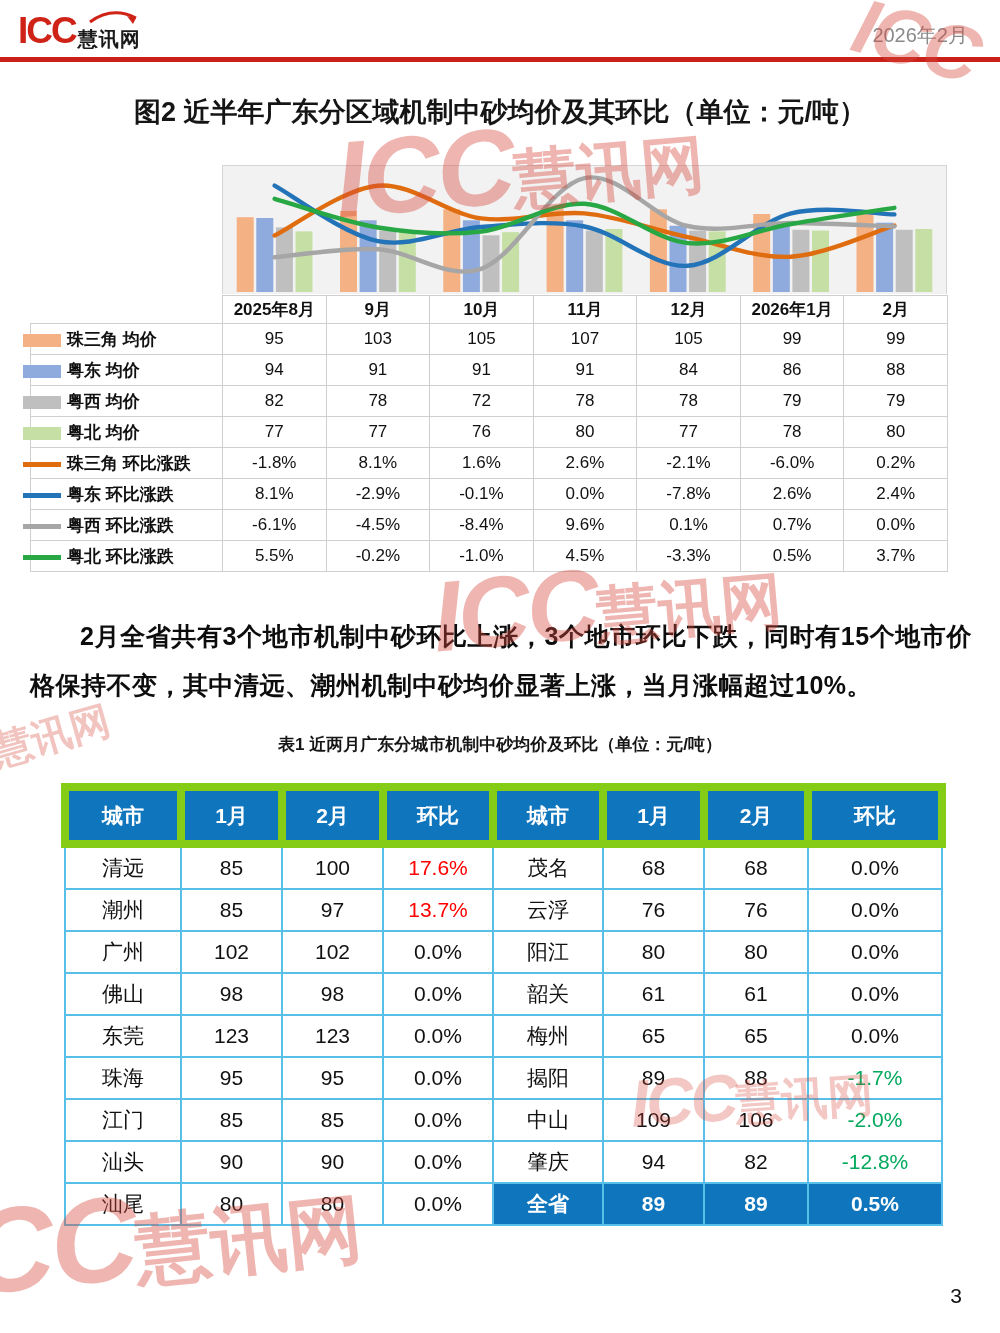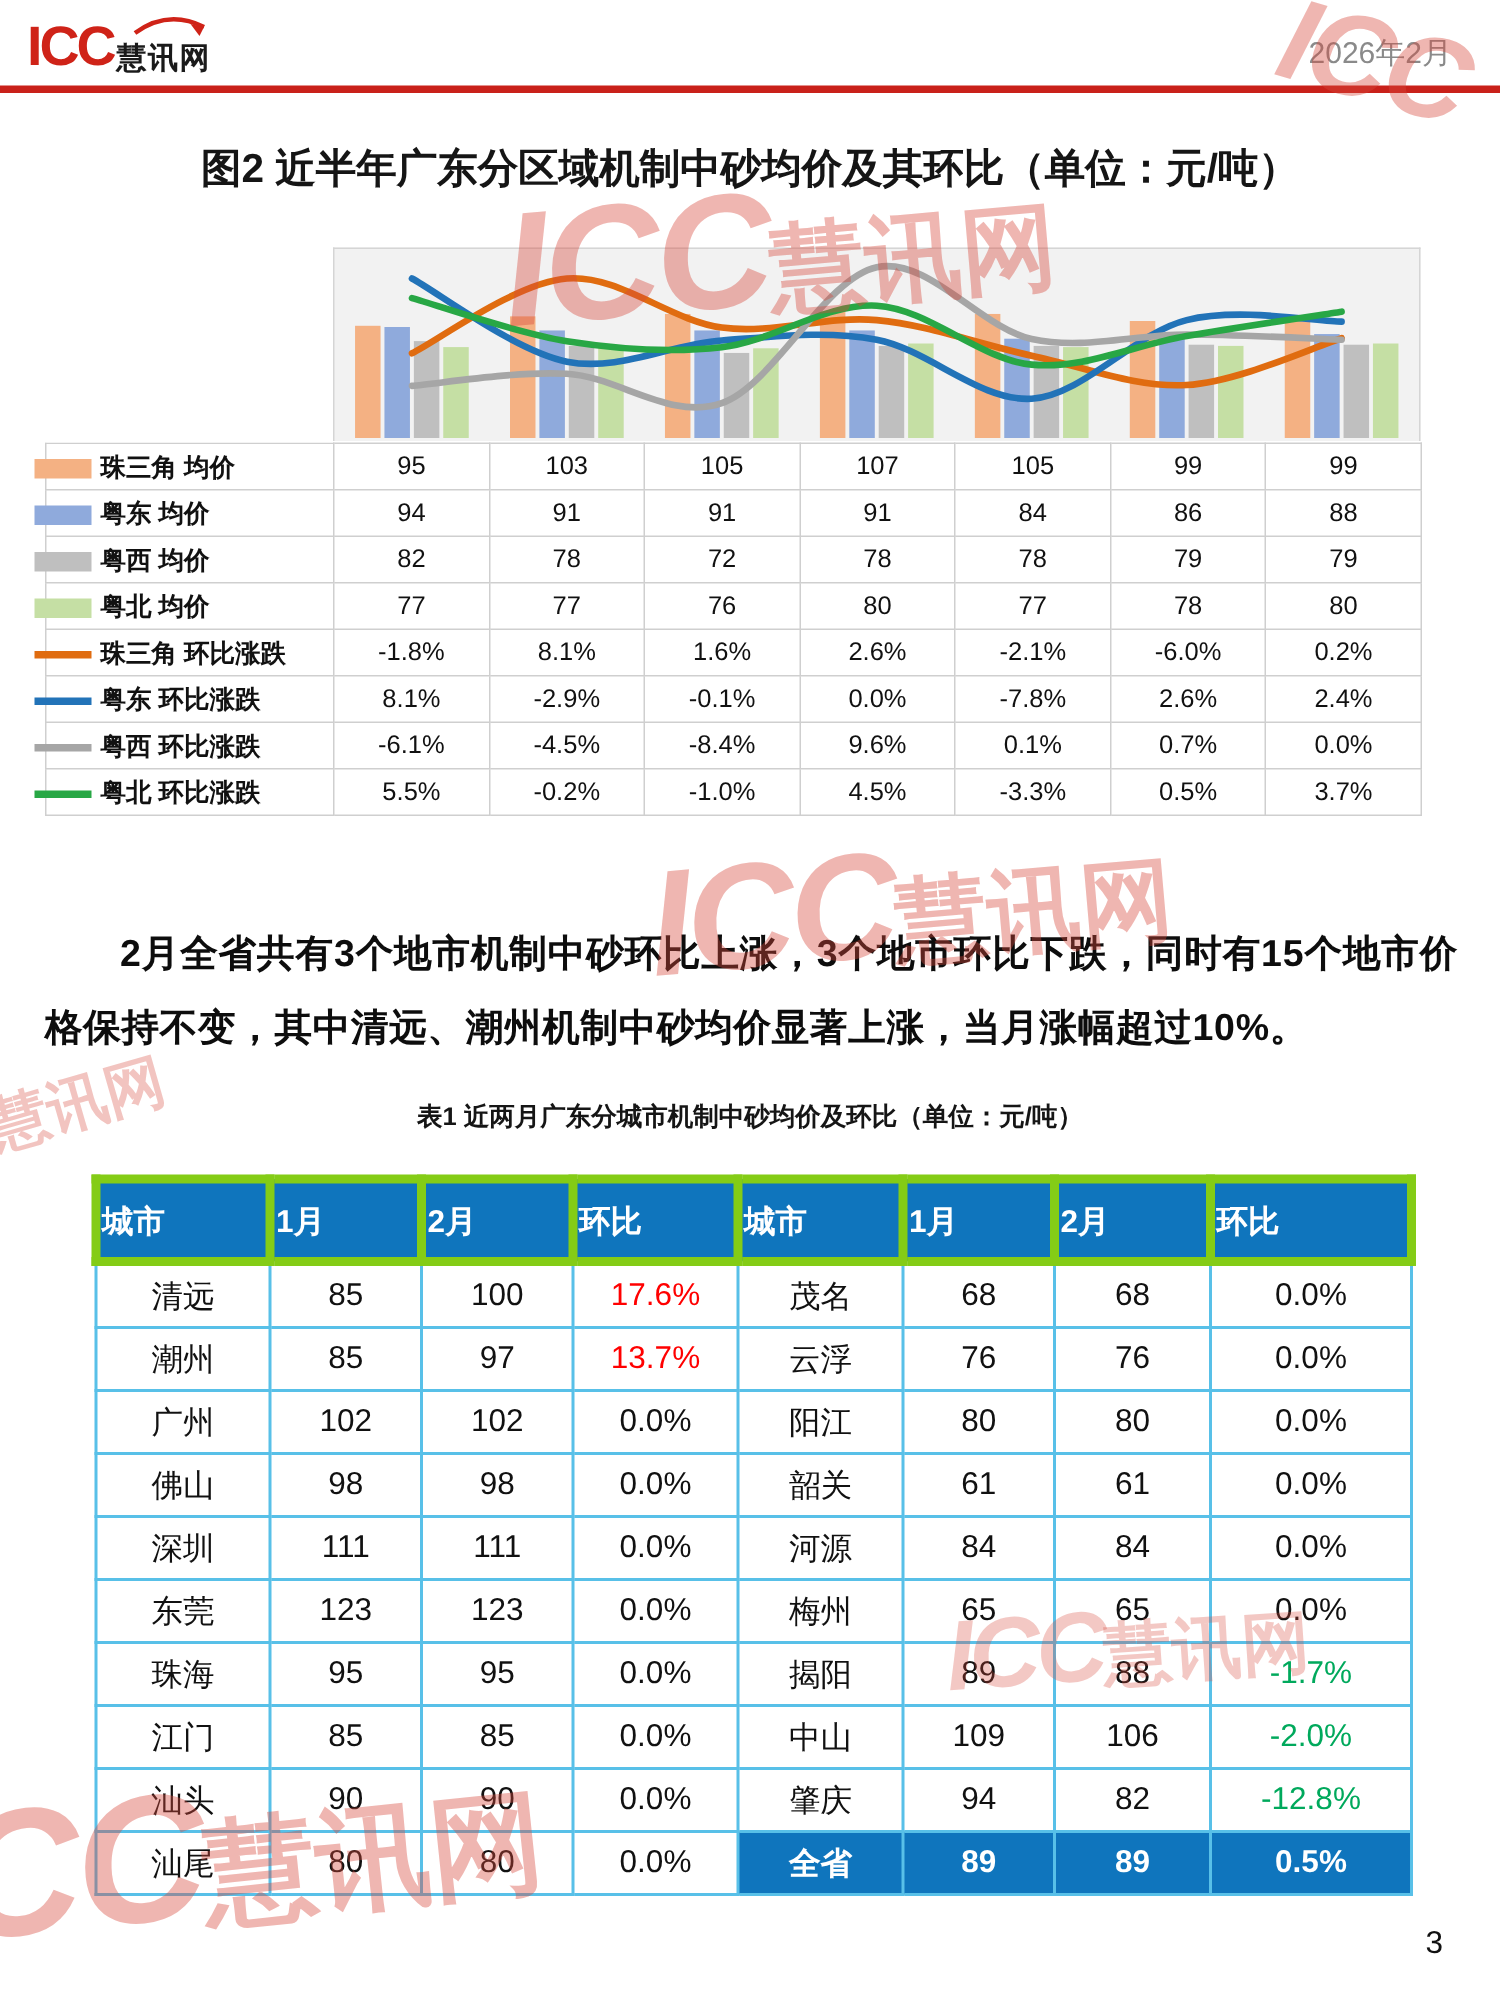--- a/index.html
+++ b/index.html
@@ -45,21 +45,21 @@
   .swatch-bar{display:inline-block;width:38px;height:13px;vertical-align:middle;margin-right:6px;margin-left:-8px;}
   .swatch-line{display:inline-block;width:38px;height:5px;vertical-align:middle;margin-right:6px;margin-left:-8px;}
   
   .para{position:absolute;left:30px;top:612px;width:942px;font-size:25px;line-height:49px;
         color:#0d0d0d;font-weight:bold;text-align:justify;text-indent:2em;z-index:2;letter-spacing:0.5px;}
   
   .tbl1-title{position:absolute;left:0;top:733px;width:1000px;text-align:center;
               font-size:17px;font-weight:bold;color:#151515;z-index:2;}
   .tbl1-wrap{position:absolute;left:61px;top:783px;z-index:2;}
   .tbl1{border-collapse:collapse;table-layout:fixed;width:877px;font-size:21px;border:1px solid #58595b;}
-  .tbl1 th{background:#0f75bd;color:#fff;font-weight:bold;height:47px;border:6px solid #84cc16;text-align:left;}
+  .tbl1 th{background:#0f75bd;color:#fff;font-weight:bold;height:47px;border:8px solid #84cc16;text-align:center;}
   .tbl1 td{height:38px;border:2px solid #58c0e8;text-align:center;color:#111;background:#fff;}
   .tbl1 td.up{color:#ff0000;}
   .tbl1 td.down{color:#00a95c;}
   .tbl1 td.hl{background:#0f75bd;color:#fff;font-weight:bold;margin-left:36px;}
   
   .page-num{position:absolute;right:38px;top:1284px;font-size:21px;color:#111;z-index:2;}
 </style>
 </head>
 <body>
 
@@ -130,20 +130,30 @@
         <col style="width: 192px;">
         <col style="width: 103.57px;">
         <col style="width: 103.57px;">
         <col style="width: 103.57px;">
         <col style="width: 103.57px;">
         <col style="width: 103.57px;">
         <col style="width: 103.57px;">
         <col style="width: 103.57px;">
       </colgroup>
       <tbody>
+        <tr class="monthrow">
+          <td class="blank"></td>
+          <td>2025年8月</td>
+          <td>9月</td>
+          <td>10月</td>
+          <td>11月</td>
+          <td>12月</td>
+          <td>2026年1月</td>
+          <td>2月</td>
+        </tr>
         <tr class="datarow">
           <td class="rowlabel"><span class="swatch-bar" style="background: rgb(244, 177, 131);"></span><span>珠三角 均价</span></td>
           <td>95</td>
           <td>103</td>
           <td>105</td>
           <td>107</td>
           <td>105</td>
           <td>99</td>
           <td>99</td>
         </tr>
@@ -281,30 +291,20 @@
           <td>佛山</td>
           <td>98</td>
           <td>98</td>
           <td>0.0%</td>
           <td>韶关</td>
           <td>61</td>
           <td>61</td>
           <td>0.0%</td>
         </tr>
         <tr>
-          <td>深圳</td>
-          <td>111</td>
-          <td>111</td>
-          <td>0.0%</td>
-          <td>河源</td>
-          <td>84</td>
-          <td>84</td>
-          <td>0.0%</td>
-        </tr>
-        <tr>
           <td>东莞</td>
           <td>123</td>
           <td>123</td>
           <td>0.0%</td>
           <td>梅州</td>
           <td>65</td>
           <td>65</td>
           <td>0.0%</td>
         </tr>
         <tr>

